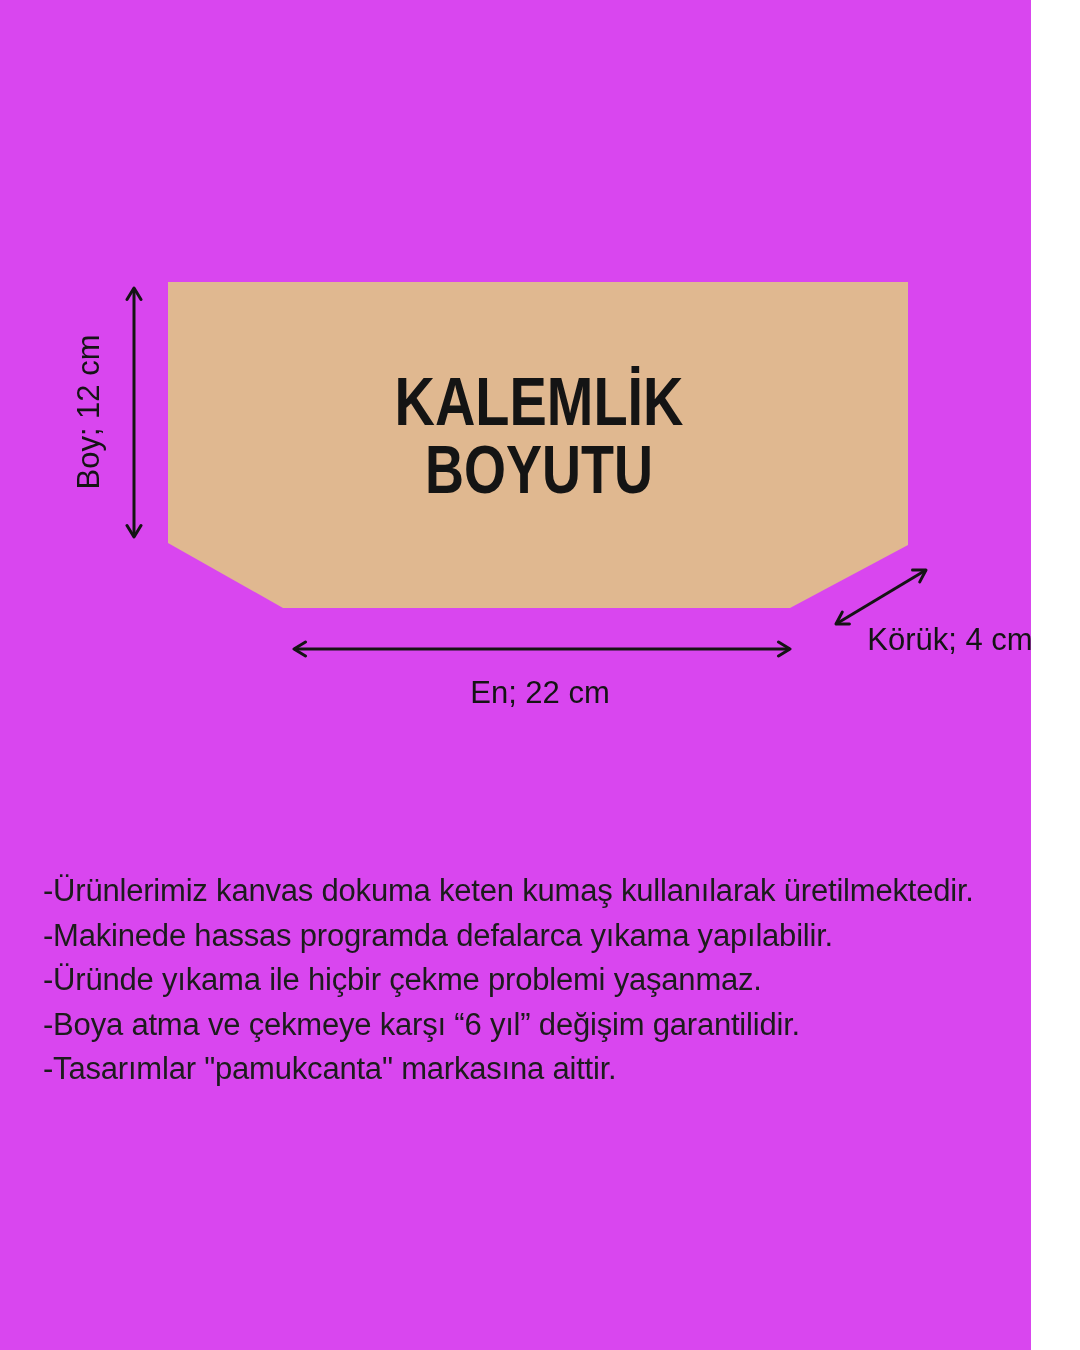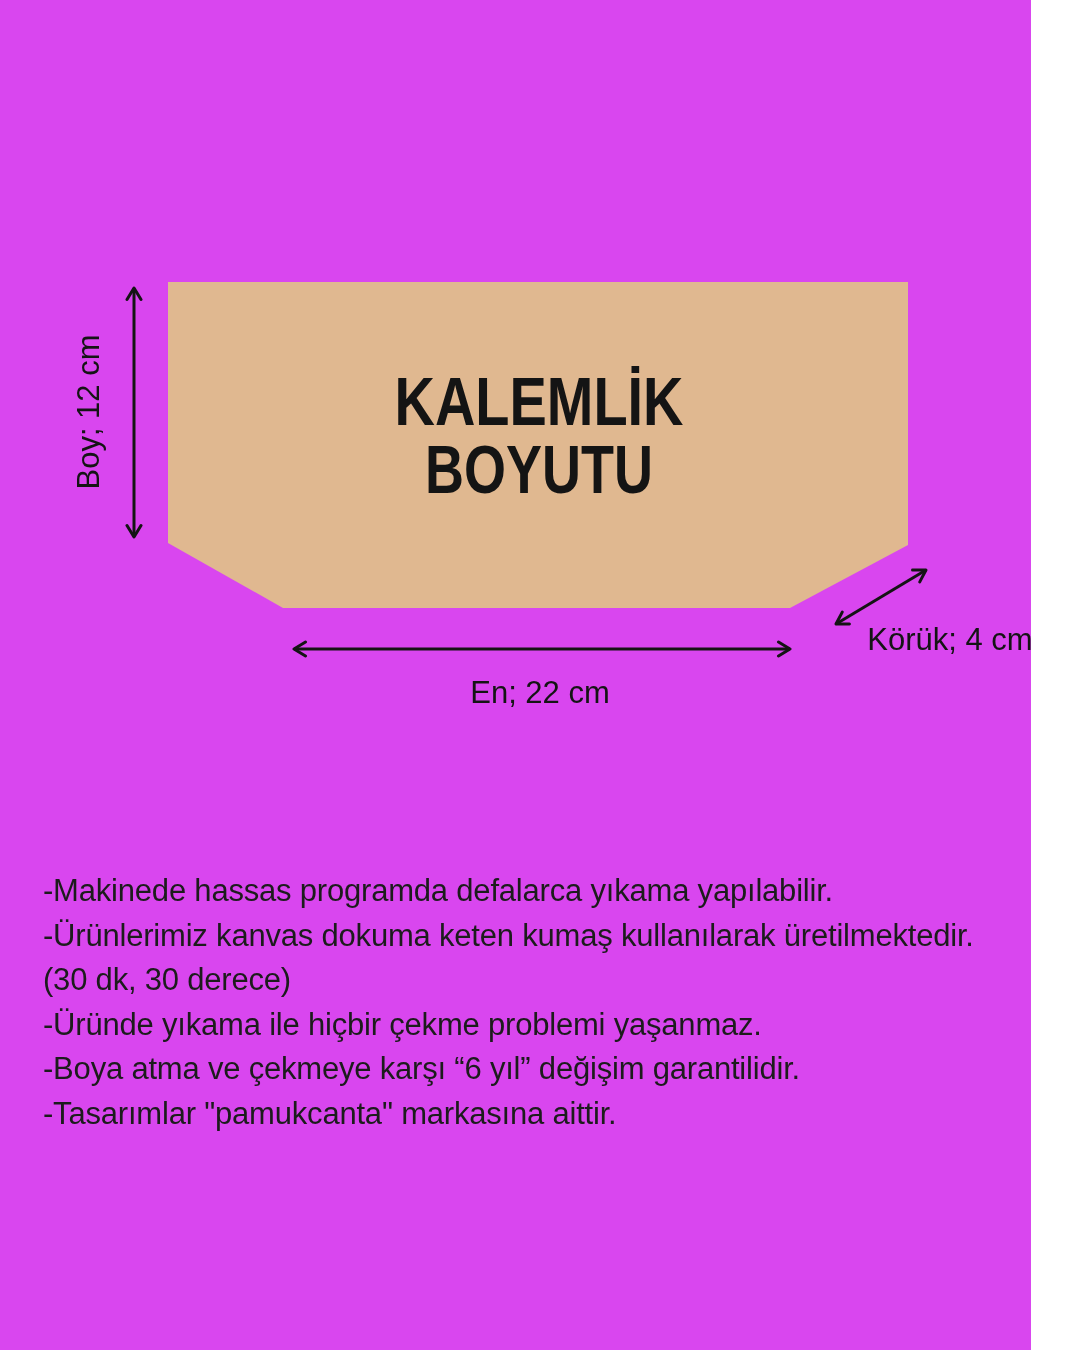--- a/index.html
+++ b/index.html
@@ -72,21 +72,20 @@
 
     <text class="diagram-title" x="539" y="425" text-anchor="middle" textLength="289" lengthAdjust="spacingAndGlyphs">KALEMLİK</text>
     <text class="diagram-title" x="539" y="493" text-anchor="middle" textLength="228" lengthAdjust="spacingAndGlyphs">BOYUTU</text>
 
     <text class="dim-label" x="99" y="412" text-anchor="middle" transform="rotate(-90 99 412)">Boy; 12 cm</text>
     <text class="dim-label" x="540" y="703" text-anchor="middle">En; 22 cm</text>
     <text class="dim-label" x="950" y="650" text-anchor="middle">Körük; 4 cm</text>
   </svg>
 
   <div class="notes">
+    <p>-Ürünlerimiz kanvas dokuma keten kumaş kullanılarak üretilmektedir.</p>
     <p>-Makinede hassas programda defalarca yıkama yapılabilir.</p>
-    <p>-Ürünlerimiz kanvas dokuma keten kumaş kullanılarak üretilmektedir.</p>
-    <p>(30 dk, 30 derece)</p>
     <p>-Üründe yıkama ile hiçbir çekme problemi yaşanmaz.</p>
     <p>-Boya atma ve çekmeye karşı “6 yıl” değişim garantilidir.</p>
     <p>-Tasarımlar "pamukcanta" markasına aittir.</p>
   </div>
 
 </div>
 
 </body></html>

